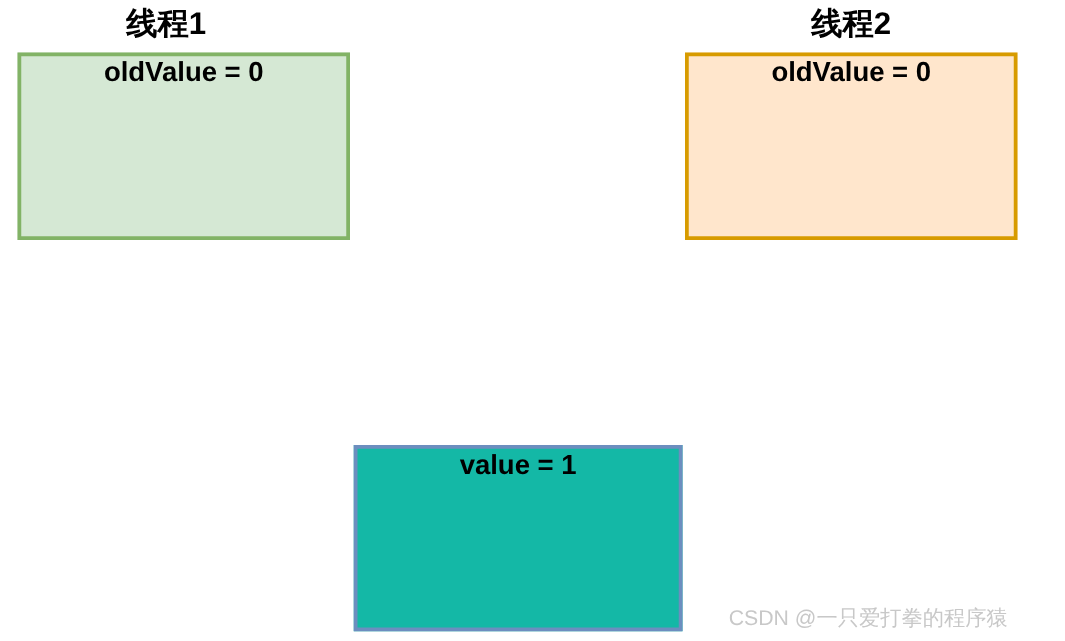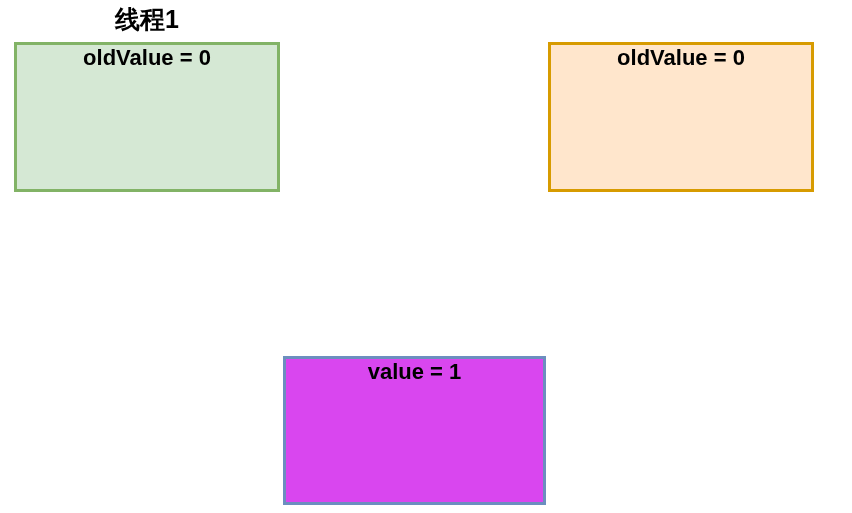--- a/index.html
+++ b/index.html
@@ -34,38 +34,38 @@
     box-sizing: border-box;
     display: flex;
     justify-content: center;
   }
   .node-label {
     font-weight: bold;
     font-size: 22px;
     color: #000000;
     white-space: nowrap;
   }
-  .thread1-title { left: 14px;  top: 4px;  width: 266px; }
+  .thread1-title { left: 0;  top: 4px;  width: 266px; }
   .thread2-title { left: 548px; top: 4px;  width: 266px; }
   .thread1-box {
     left: 14px; top: 42px;
     width: 266px; height: 150px;
     background: #D5E8D4;
     border: 3px solid #82B366;
   }
   .thread2-box {
     left: 548px; top: 42px;
     width: 266px; height: 150px;
     background: #FFE6CC;
     border: 3px solid #D79B00;
   }
   .shared-box {
     left: 283px; top: 356px;
     width: 263px; height: 149px;
-    background: #d946ef;
+    background: #14b8a6;
     border: 3px solid #6C8EBF;
   }
   .watermark {
     position: absolute;
     left: 583px;
     top: 483px;
     font-size: 17px;
     color: #c8c8c8;
     text-shadow: 1px 1px 0 #ffffff;
     white-space: nowrap;
@@ -75,23 +75,25 @@
 <body>
 
 <div class="canvas">
 
   <div class="node-title thread1-title">线程1</div>
 
   <div class="node thread1-box">
     <span class="node-label">oldValue = 0</span>
   </div>
 
+  <div class="node-title thread2-title">线程2</div>
 
   <div class="node thread2-box">
     <span class="node-label">oldValue = 0</span>
   </div>
 
   <div class="node shared-box">
     <span class="node-label">value = 1</span>
   </div>
 
+  <div class="watermark">CSDN @一只爱打拳的程序猿</div>
 
 </div>
 
 </body></html>

